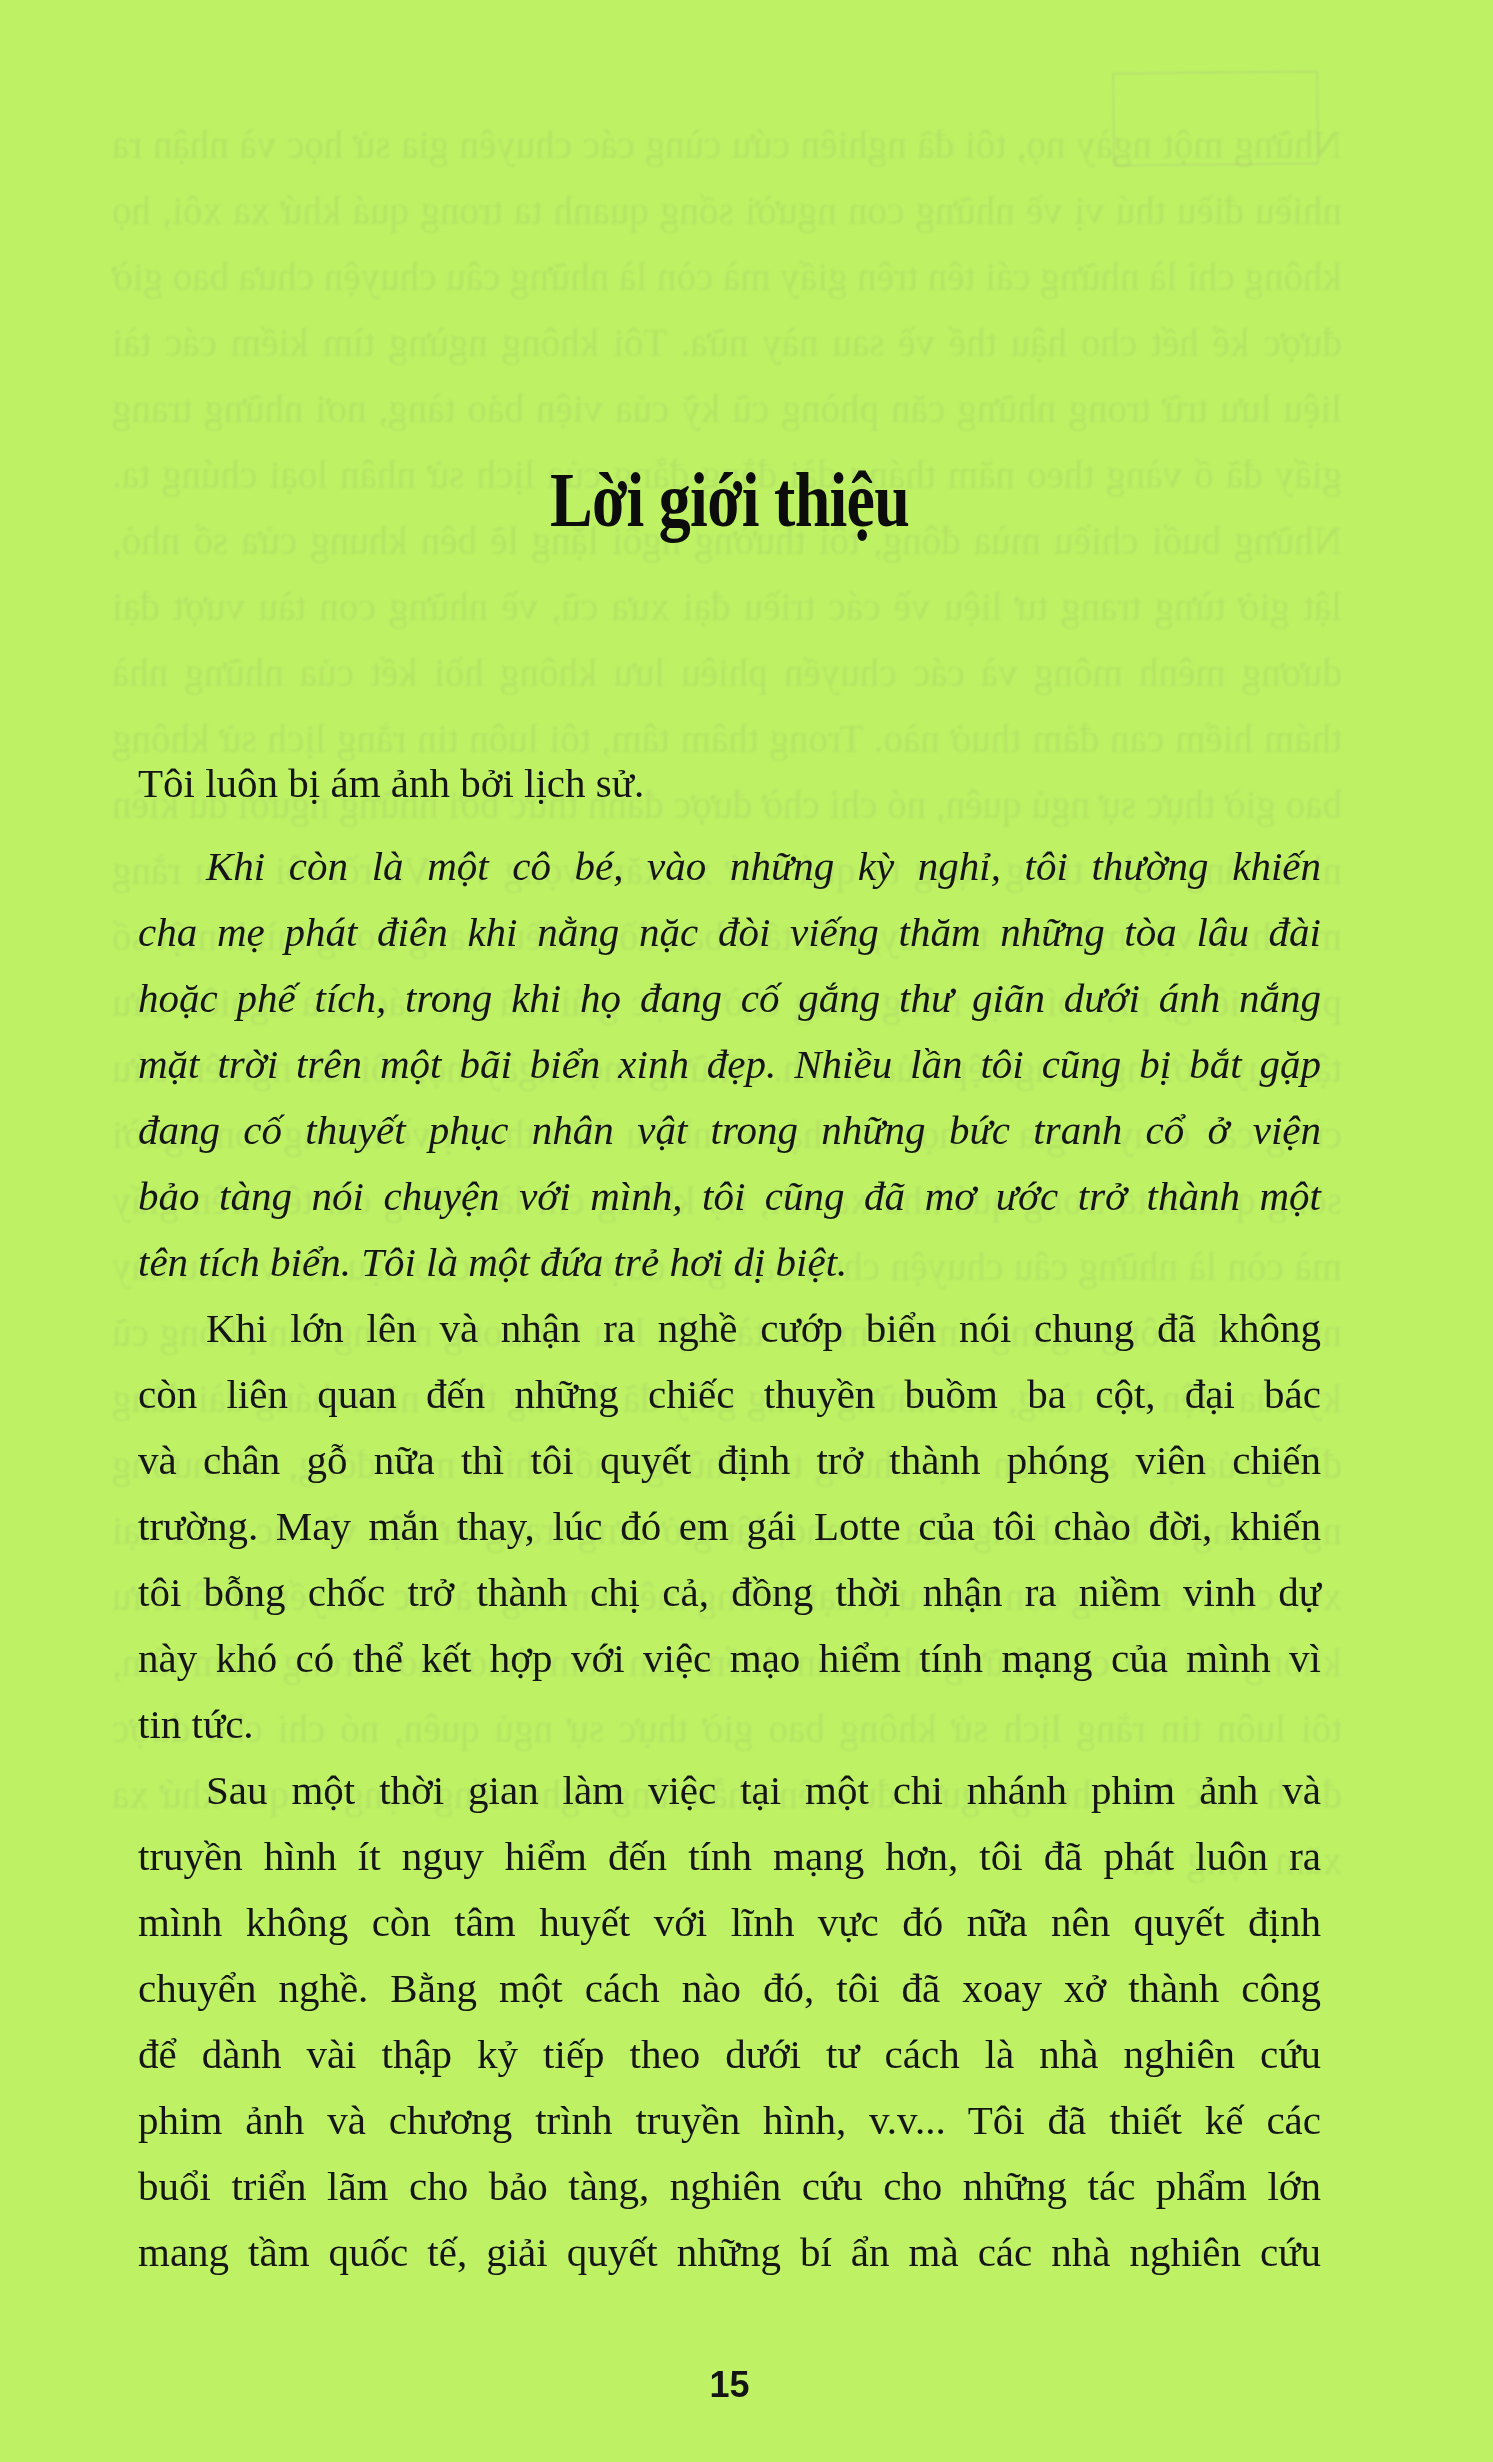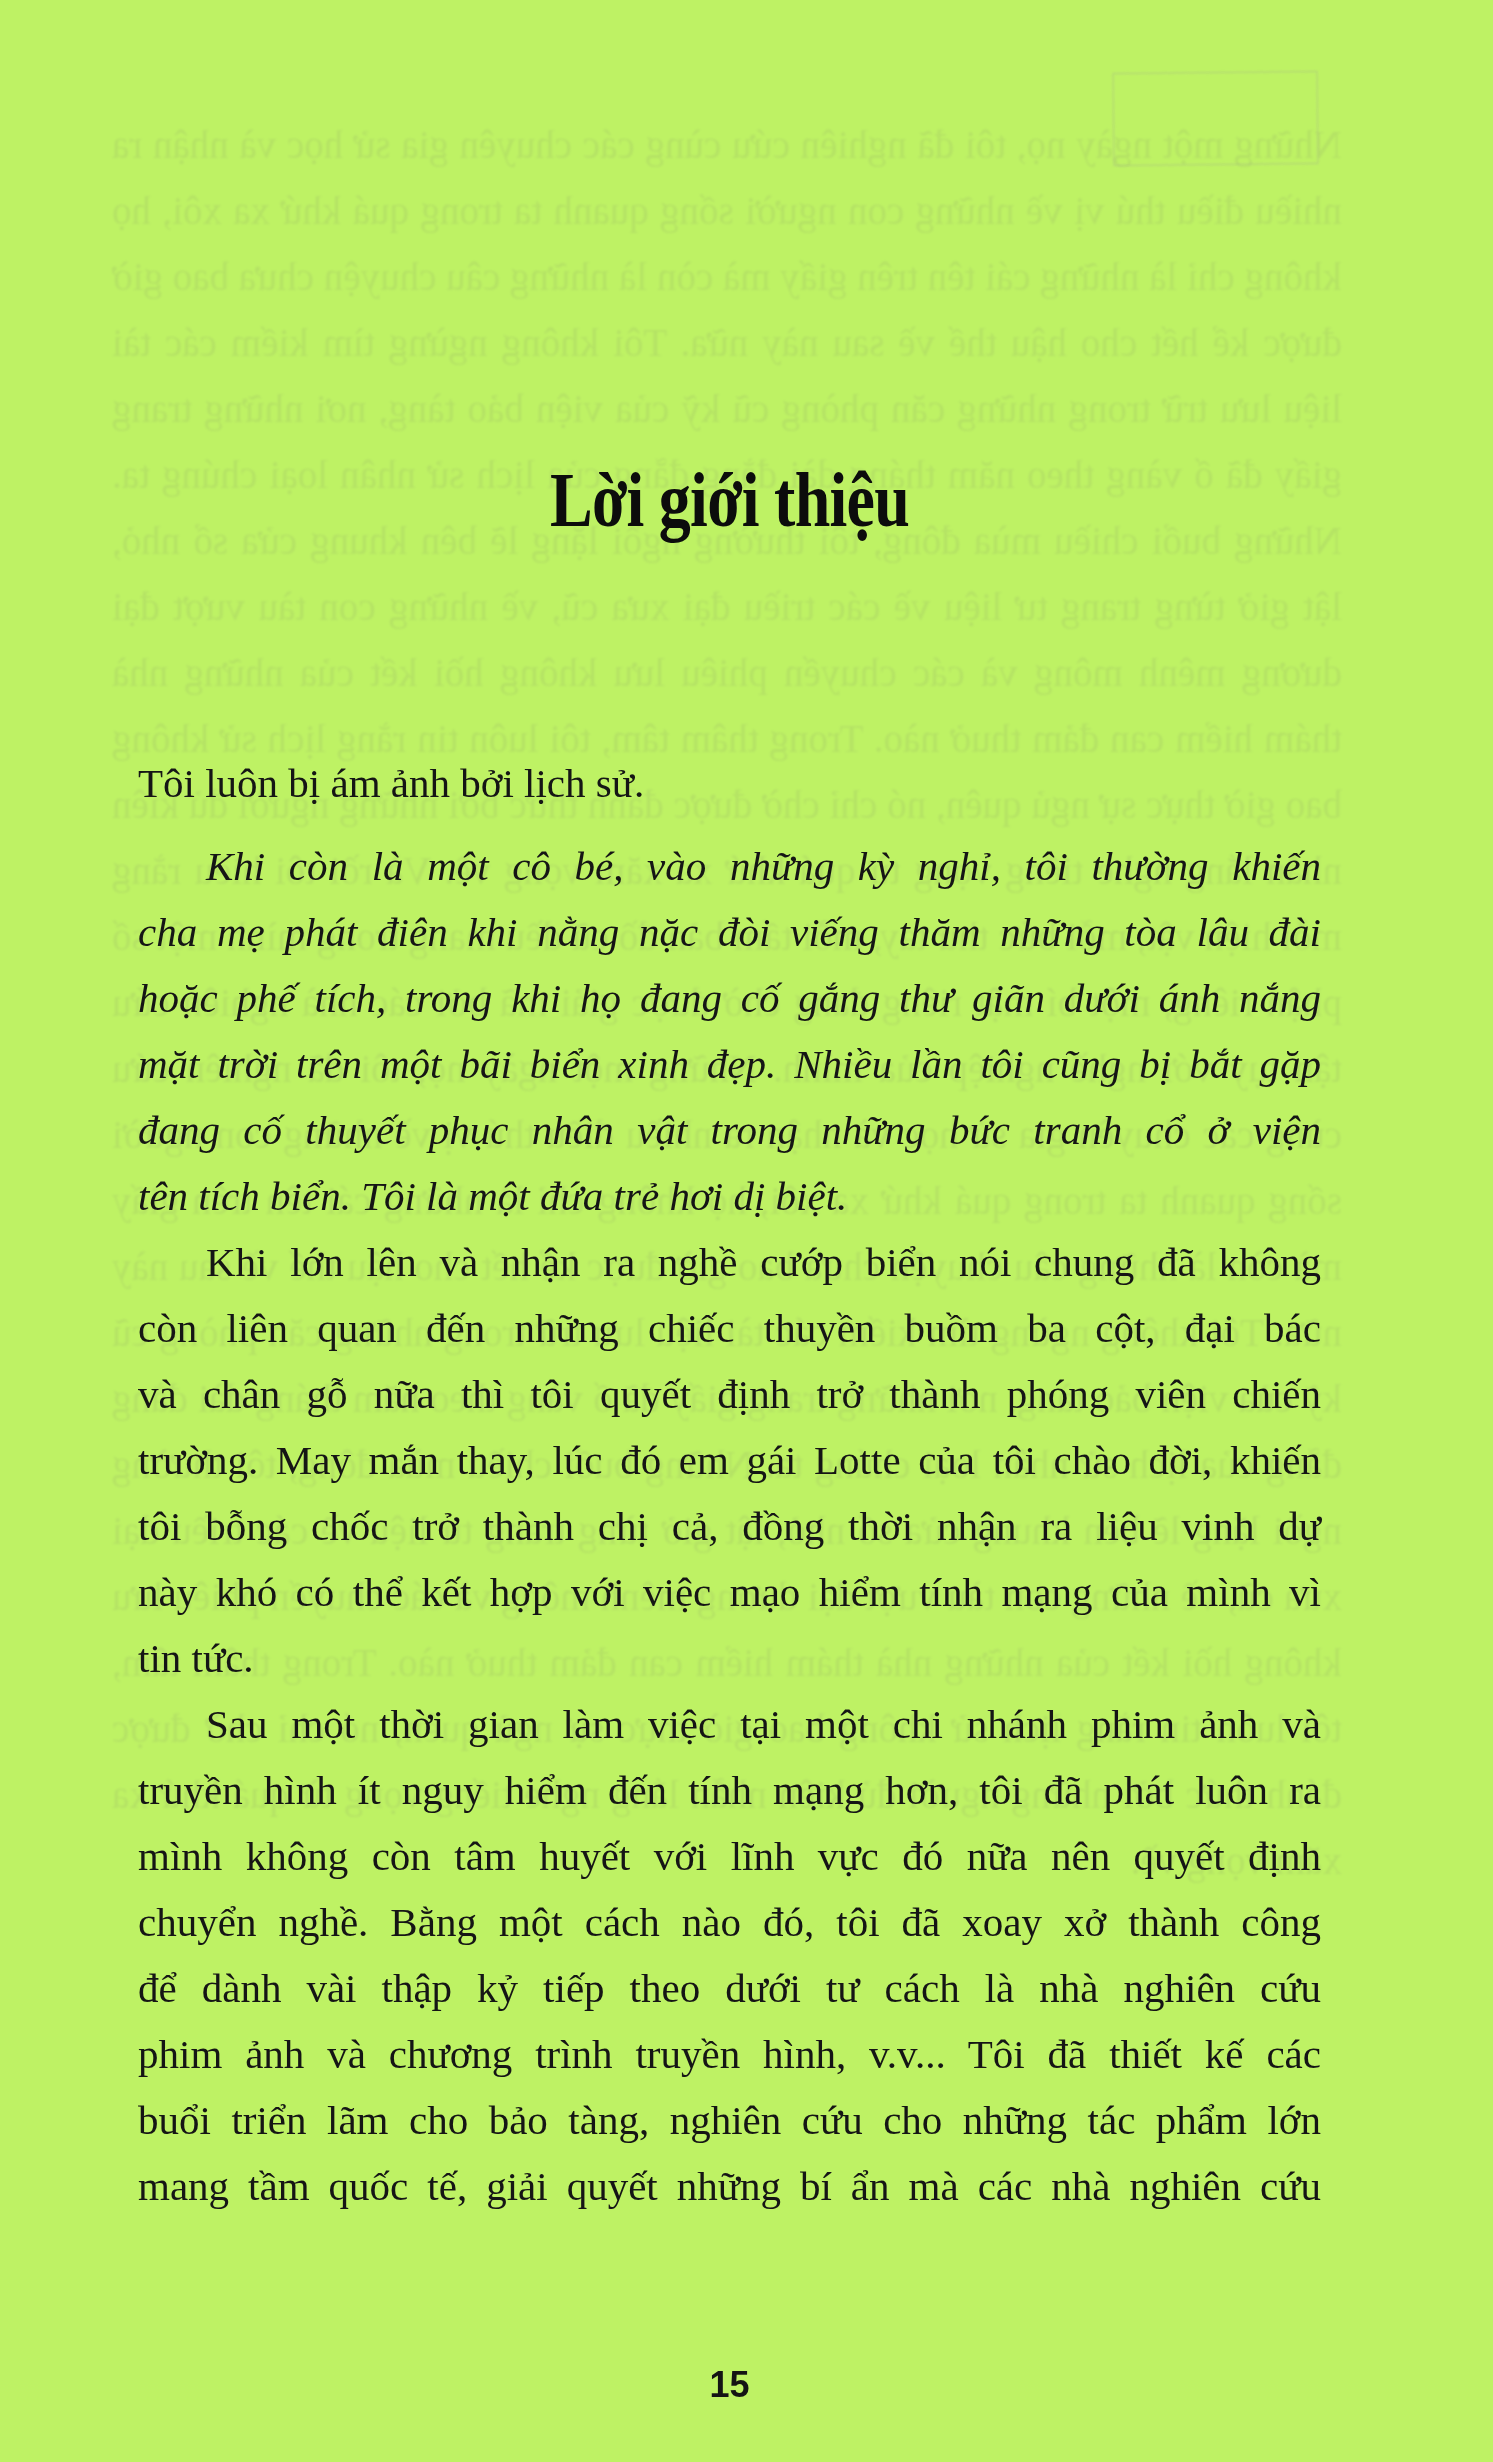--- a/index.html
+++ b/index.html
@@ -92,29 +92,30 @@
     <div class="para">
       <div class="line end">Tôi luôn bị ám ảnh bởi lịch sử.</div>
     </div>
 
     <div class="para gap">
       <div class="line indent">Khi còn là một cô bé, vào những kỳ nghỉ, tôi thường khiến</div>
       <div class="line">cha mẹ phát điên khi nằng nặc đòi viếng thăm những tòa lâu đài</div>
       <div class="line">hoặc phế tích, trong khi họ đang cố gắng thư giãn dưới ánh nắng</div>
       <div class="line">mặt trời trên một bãi biển xinh đẹp. Nhiều lần tôi cũng bị bắt gặp</div>
       <div class="line">đang cố thuyết phục nhân vật trong những bức tranh cổ ở viện</div>
+      <div class="line">bảo tàng nói chuyện với mình, tôi cũng đã mơ ước trở thành một</div>
       <div class="line end">tên tích biển. Tôi là một đứa trẻ hơi dị biệt.</div>
     </div>
 
     <div class="para">
       <div class="line indent">Khi lớn lên và nhận ra nghề cướp biển nói chung đã không</div>
       <div class="line">còn liên quan đến những chiếc thuyền buồm ba cột, đại bác</div>
       <div class="line">và chân gỗ nữa thì tôi quyết định trở thành phóng viên chiến</div>
       <div class="line">trường. May mắn thay, lúc đó em gái Lotte của tôi chào đời, khiến</div>
-      <div class="line">tôi bỗng chốc trở thành chị cả, đồng thời nhận ra liệu vinh dự</div>
+      <div class="line">tôi bỗng chốc trở thành chị cả, đồng thời nhận ra niềm vinh dự</div>
       <div class="line">này khó có thể kết hợp với việc mạo hiểm tính mạng của mình vì</div>
       <div class="line end">tin tức.</div>
     </div>
 
     <div class="para">
       <div class="line indent">Sau một thời gian làm việc tại một chi nhánh phim ảnh và</div>
       <div class="line">truyền hình ít nguy hiểm đến tính mạng hơn, tôi đã phát luôn ra</div>
       <div class="line">mình không còn tâm huyết với lĩnh vực đó nữa nên quyết định</div>
       <div class="line">chuyển nghề. Bằng một cách nào đó, tôi đã xoay xở thành công</div>
       <div class="line">để dành vài thập kỷ tiếp theo dưới tư cách là nhà nghiên cứu</div>

